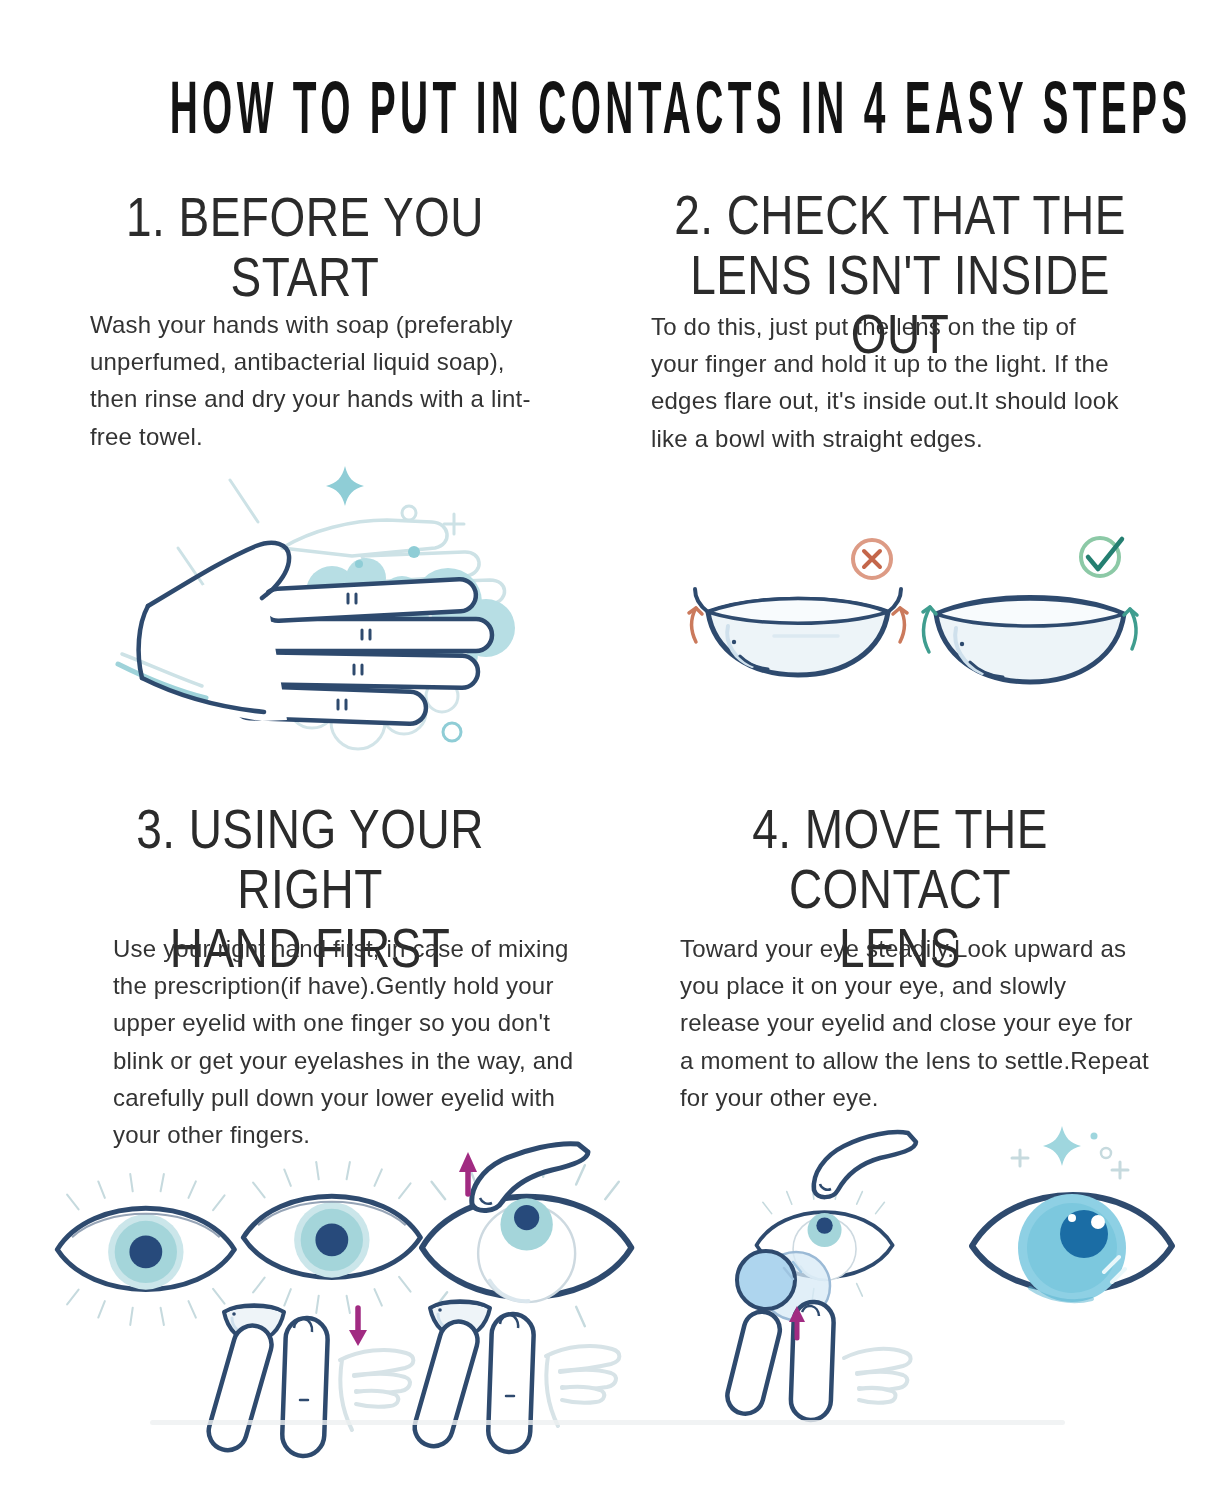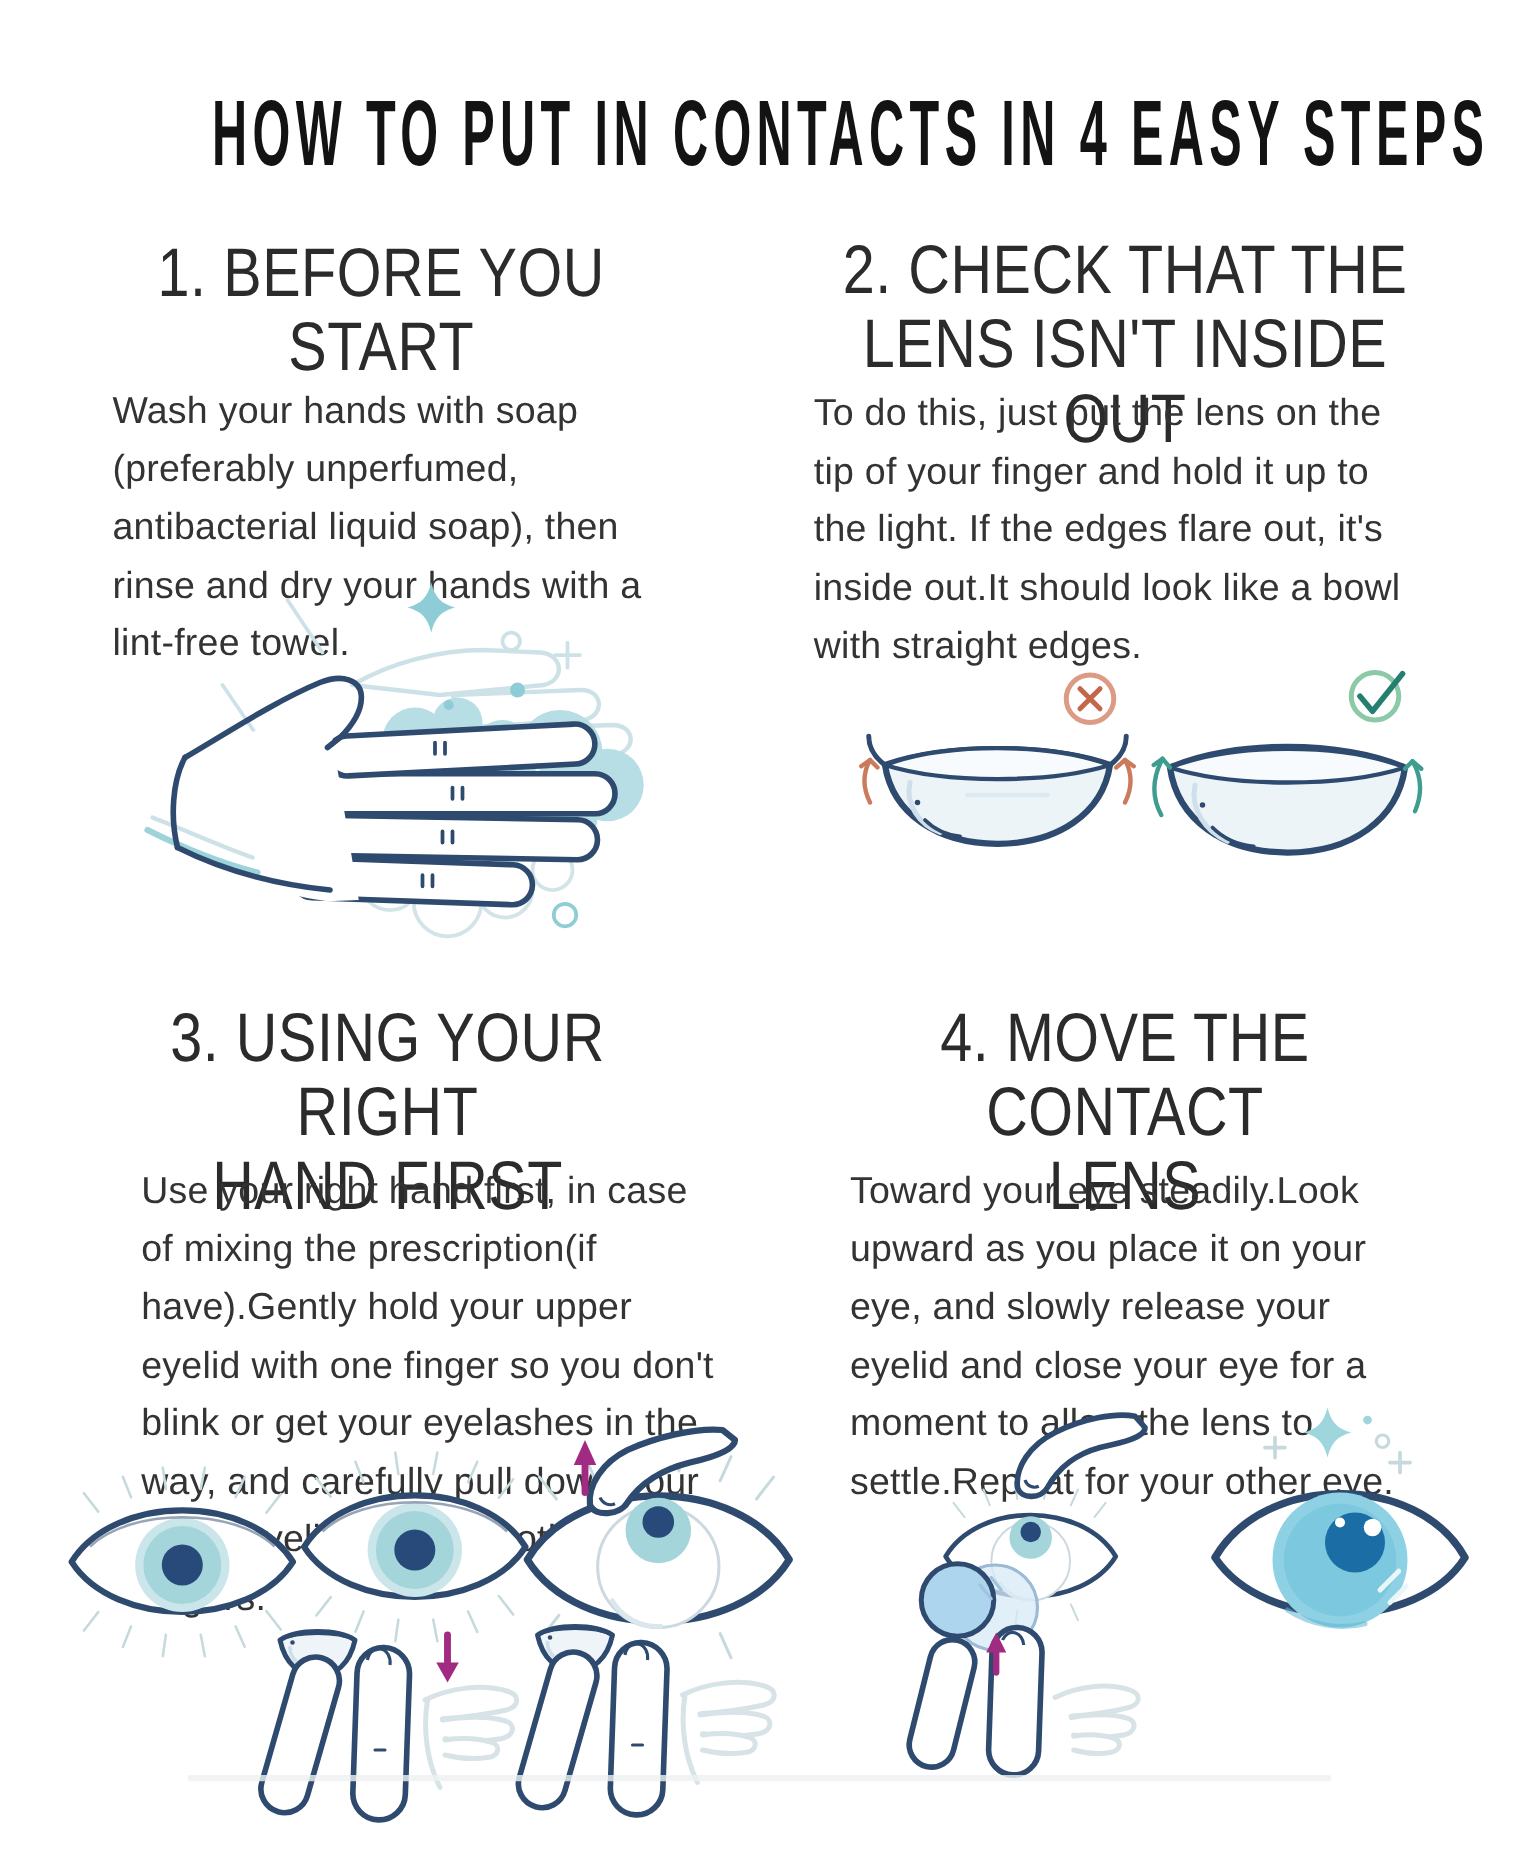--- a/index.html
+++ b/index.html
@@ -12,21 +12,21 @@
     font-size:54px;font-weight:bold;letter-spacing:6px;color:#131313;
     transform:scale(0.72,1.38);transform-origin:50% 0;white-space:nowrap;
   }
   h2{
     position:absolute;margin:0;font-weight:400;font-size:50px;line-height:1.08;
     color:#2b2b2b;text-align:center;letter-spacing:0.5px;
     transform:scale(0.92,1.1);transform-origin:50% 0;
   }
   h2 span{display:block;}
   .body-text{
-    position:absolute;margin:0;font-size:30px;line-height:1.55;color:#333;
+    position:absolute;margin:0;font-size:24px;line-height:1.55;color:#333;
     letter-spacing:0.2px;
   }
   .s1h{left:70px;top:188px;width:470px;}
   .s2h{left:650px;top:186px;width:500px;}
   .s3h{left:75px;top:800px;width:470px;}
   .s4h{left:655px;top:800px;width:490px;}
   .s1p{left:90px;top:306px;width:462px;}
   .s2p{left:651px;top:308px;width:478px;}
   .s3p{left:113px;top:930px;width:468px;}
   .s4p{left:680px;top:930px;width:470px;}

